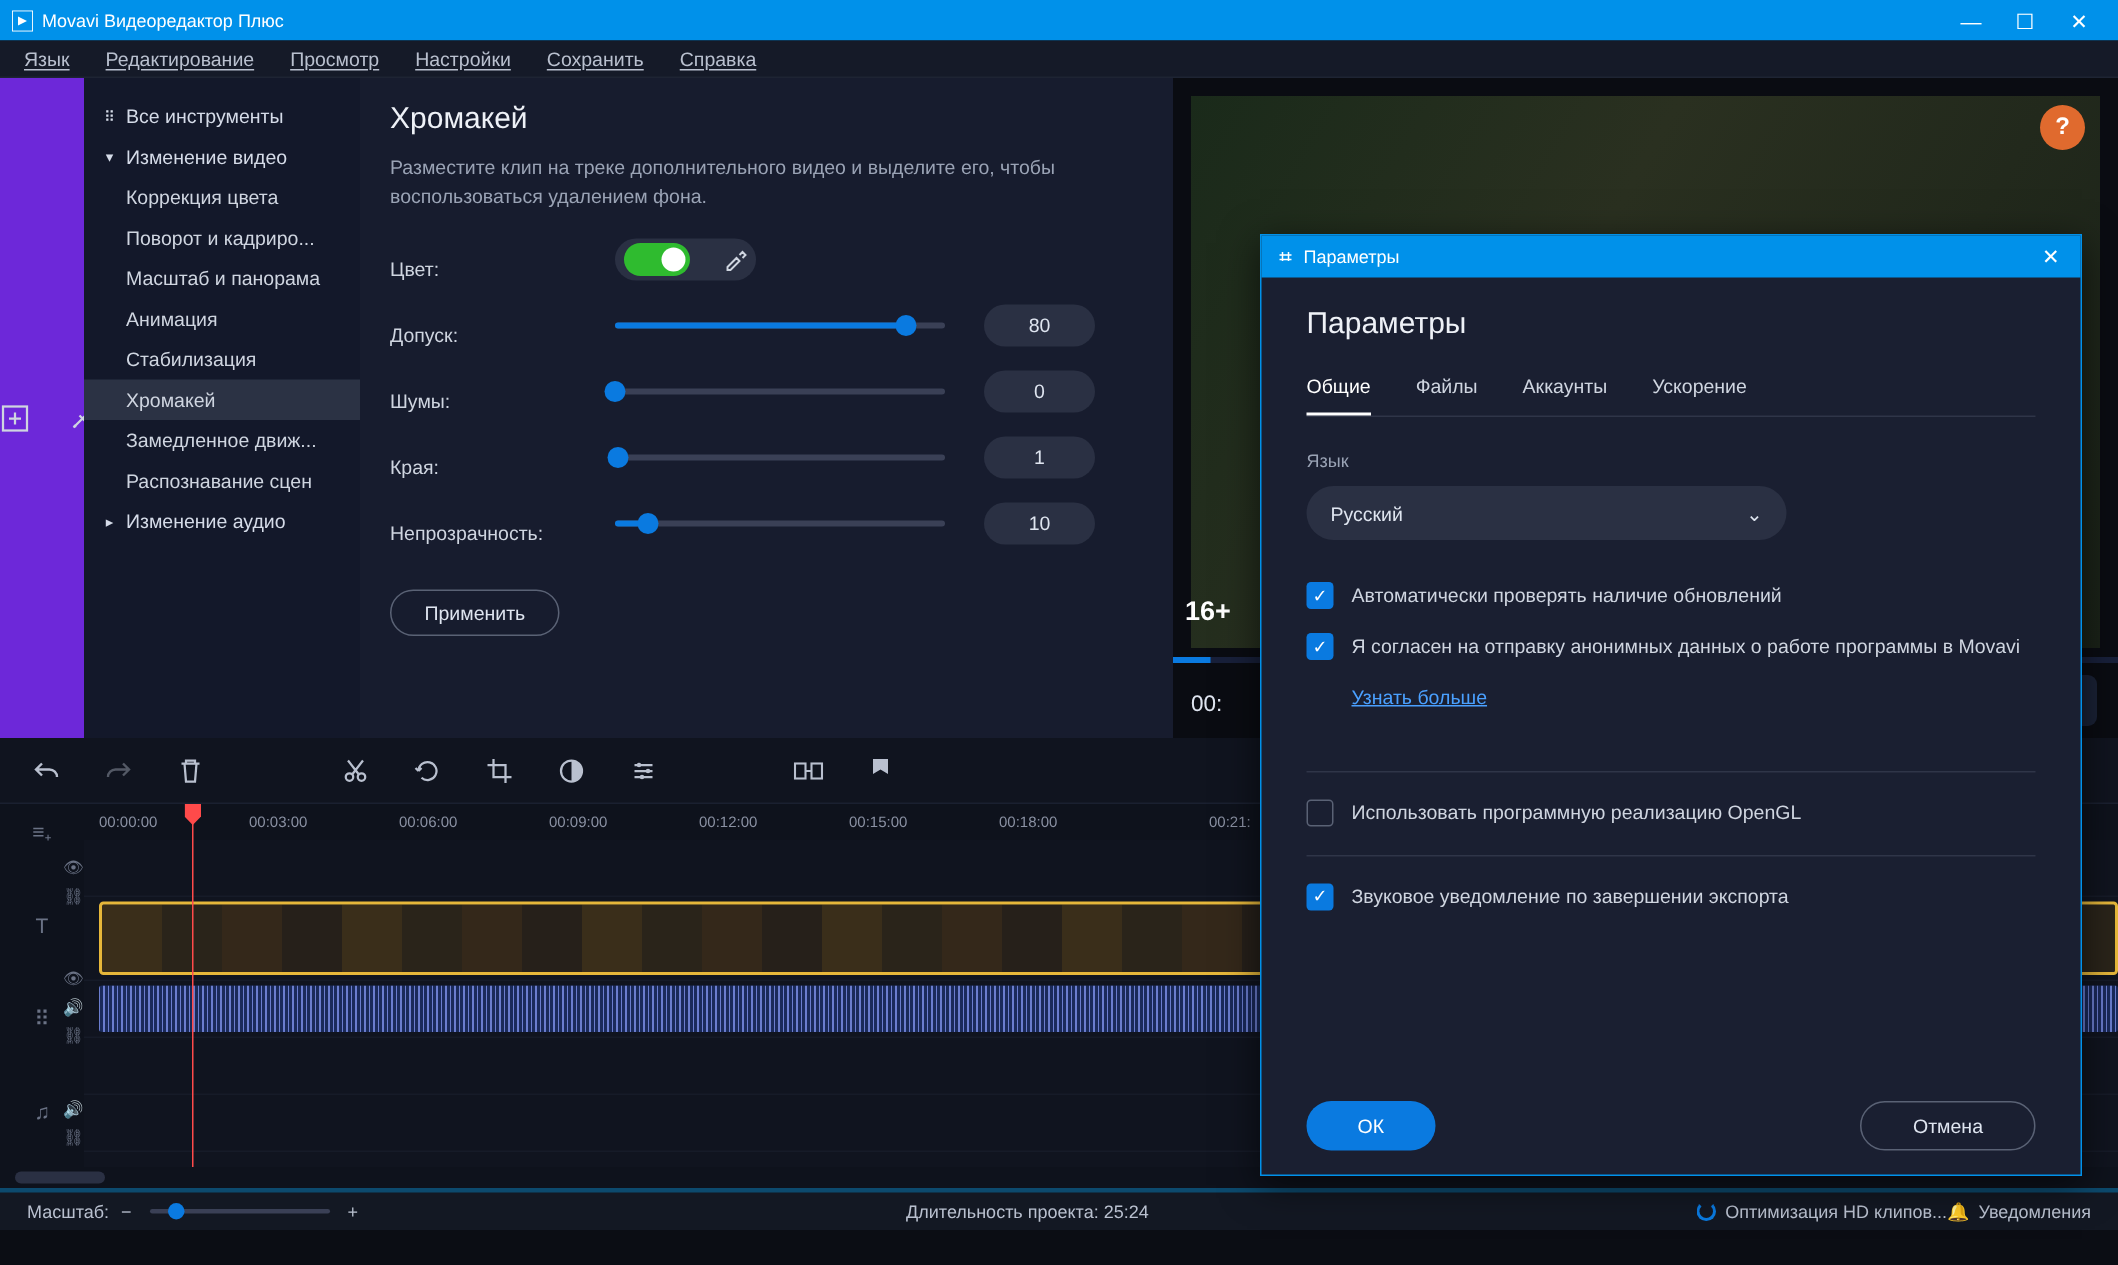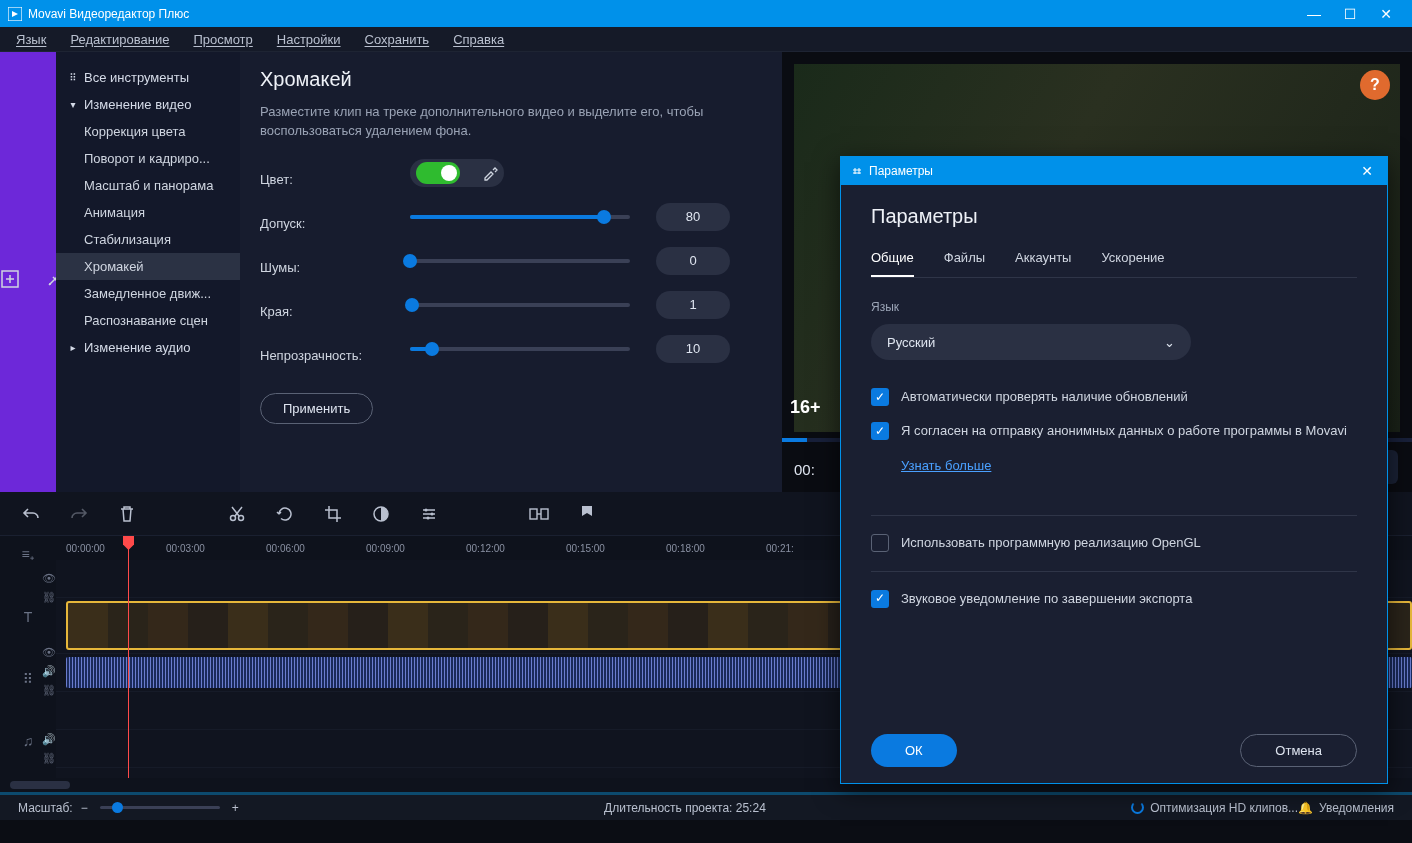--- a/index.html
+++ b/index.html
@@ -339,21 +339,21 @@
     </div>
     <div class="tlright">
       <div class="ruler">
         <span style="left:10px">00:00:00</span>
         <span style="left:110px">00:03:00</span>
         <span style="left:210px">00:06:00</span>
         <span style="left:310px">00:09:00</span>
         <span style="left:410px">00:12:00</span>
         <span style="left:510px">00:15:00</span>
         <span style="left:610px">00:18:00</span>
-        <span style="left:710px">00:21:</span>
+        <span style="left:750px">00:21:</span>
       </div>
       <div class="playhead" style="left:72px"></div>
       <div class="tracks">
         <div class="trackrow"></div>
         <div class="trackrow video">
             <div class="clip"></div>
           </div>
         <div class="trackrow">
             <div class="audioclip"></div>
           </div>

